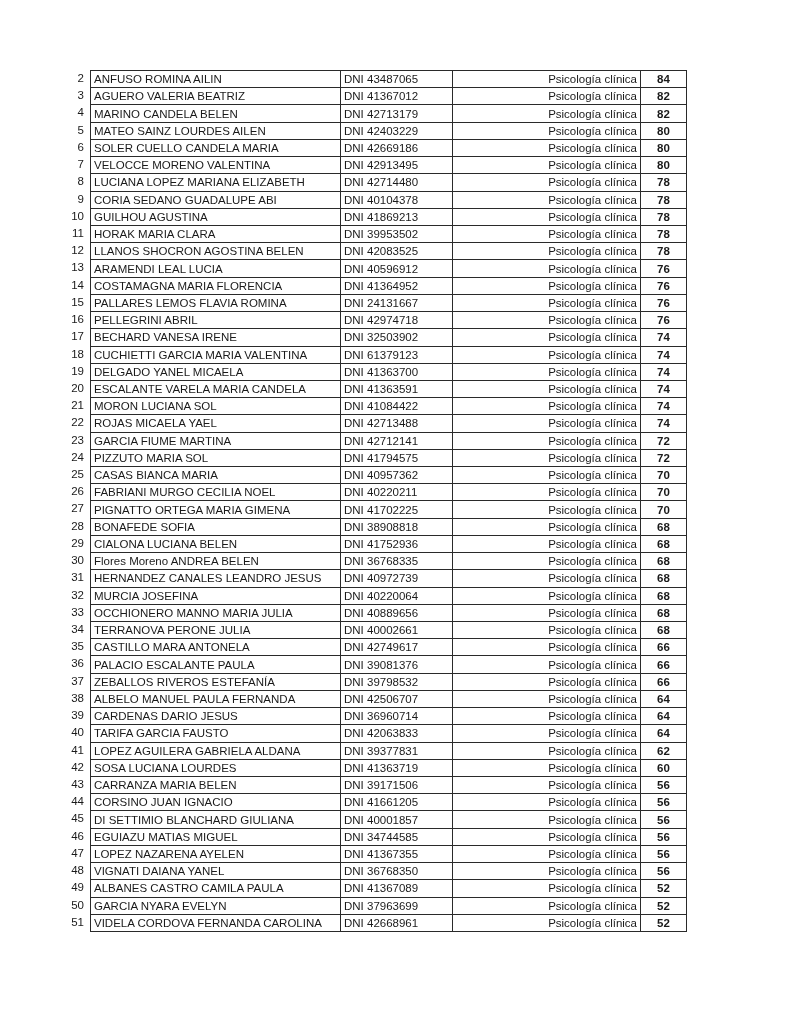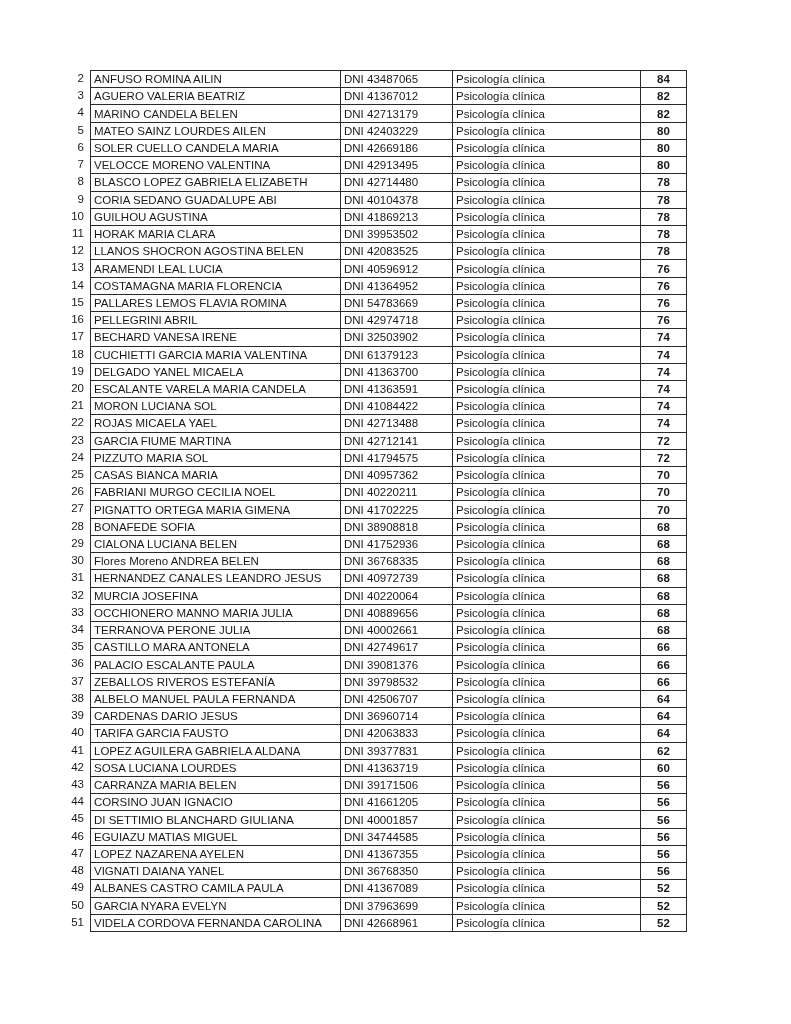--- a/index.html
+++ b/index.html
@@ -8,21 +8,21 @@
   .page { position: absolute; left: 0; top: 0; width: 791px; height: 1024px; }
   .rownums { position: absolute; left: 56px; top: 70px; width: 30px; }
   .rownum { height: 17.22px; line-height: 17.22px; font-size: 11.5px; text-align: right;
             padding-right: 2px; box-sizing: border-box; }
   table.grid { position: absolute; left: 90px; top: 70px; border-collapse: collapse;
                table-layout: fixed; width: 594px; }
   table.grid td { border: 1px solid #2a2a2a; height: 16.22px; padding: 0 3px;
                   font-size: 11.5px; line-height: 16px; white-space: nowrap; overflow: hidden; }
   td.c-name { width: 243px; }
   td.c-dni { width: 105px; }
-  td.c-spec { width: 181px; }
+  td.c-spec { width: 181px; text-align: right; }
   td.c-score { width: 39px; text-align: center; font-weight: bold; }
   table.grid tr:first-child td { border-top-width: 1px; }
 </style>
 </head>
 <body>
 
 <div class="page">
   <div class="rownums" id="rownums">
       <div class="rownum">2</div>
       <div class="rownum">3</div>
@@ -107,21 +107,21 @@
     <td class="c-spec">Psicología clínica</td>
     <td class="c-score">80</td>
   </tr>
         <tr>
     <td class="c-name">VELOCCE MORENO VALENTINA</td>
     <td class="c-dni">DNI 42913495</td>
     <td class="c-spec">Psicología clínica</td>
     <td class="c-score">80</td>
   </tr>
         <tr>
-    <td class="c-name">BLASCO LOPEZ GABRIELA ELIZABETH</td>
+    <td class="c-name">LUCIANA LOPEZ MARIANA ELIZABETH</td>
     <td class="c-dni">DNI 42714480</td>
     <td class="c-spec">Psicología clínica</td>
     <td class="c-score">78</td>
   </tr>
         <tr>
     <td class="c-name">CORIA SEDANO GUADALUPE ABI</td>
     <td class="c-dni">DNI 40104378</td>
     <td class="c-spec">Psicología clínica</td>
     <td class="c-score">78</td>
   </tr>
@@ -150,21 +150,21 @@
     <td class="c-score">76</td>
   </tr>
         <tr>
     <td class="c-name">COSTAMAGNA MARIA FLORENCIA</td>
     <td class="c-dni">DNI 41364952</td>
     <td class="c-spec">Psicología clínica</td>
     <td class="c-score">76</td>
   </tr>
         <tr>
     <td class="c-name">PALLARES LEMOS FLAVIA ROMINA</td>
-    <td class="c-dni">DNI 54783669</td>
+    <td class="c-dni">DNI 24131667</td>
     <td class="c-spec">Psicología clínica</td>
     <td class="c-score">76</td>
   </tr>
         <tr>
     <td class="c-name">PELLEGRINI ABRIL</td>
     <td class="c-dni">DNI 42974718</td>
     <td class="c-spec">Psicología clínica</td>
     <td class="c-score">76</td>
   </tr>
         <tr>

